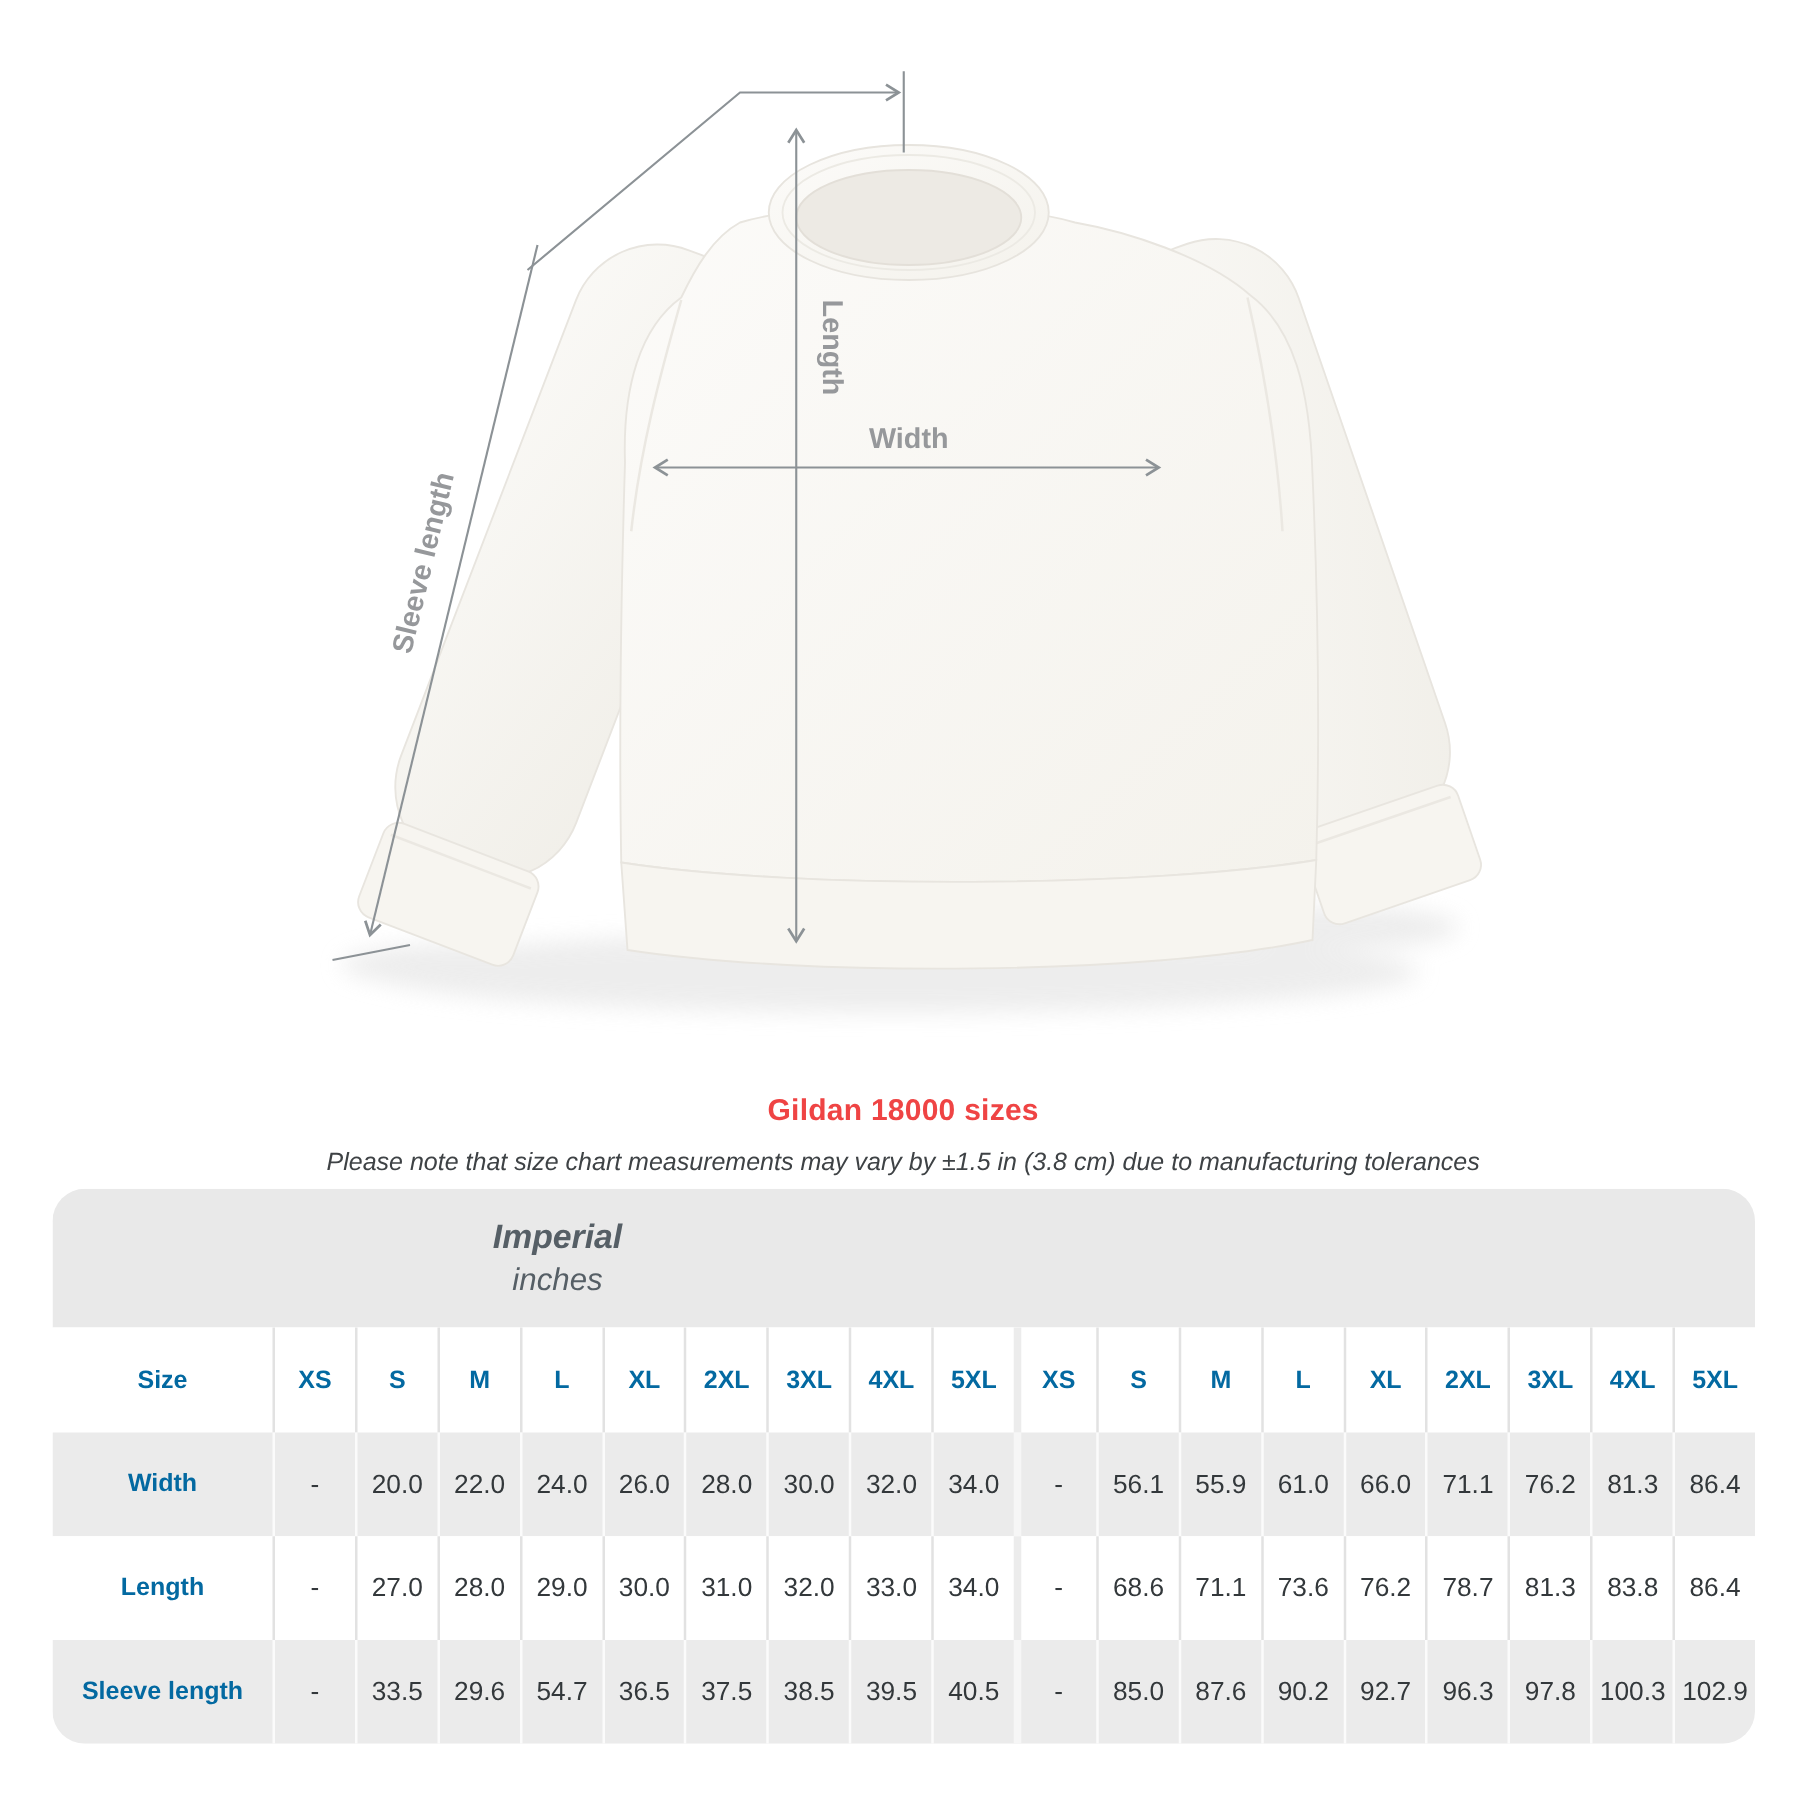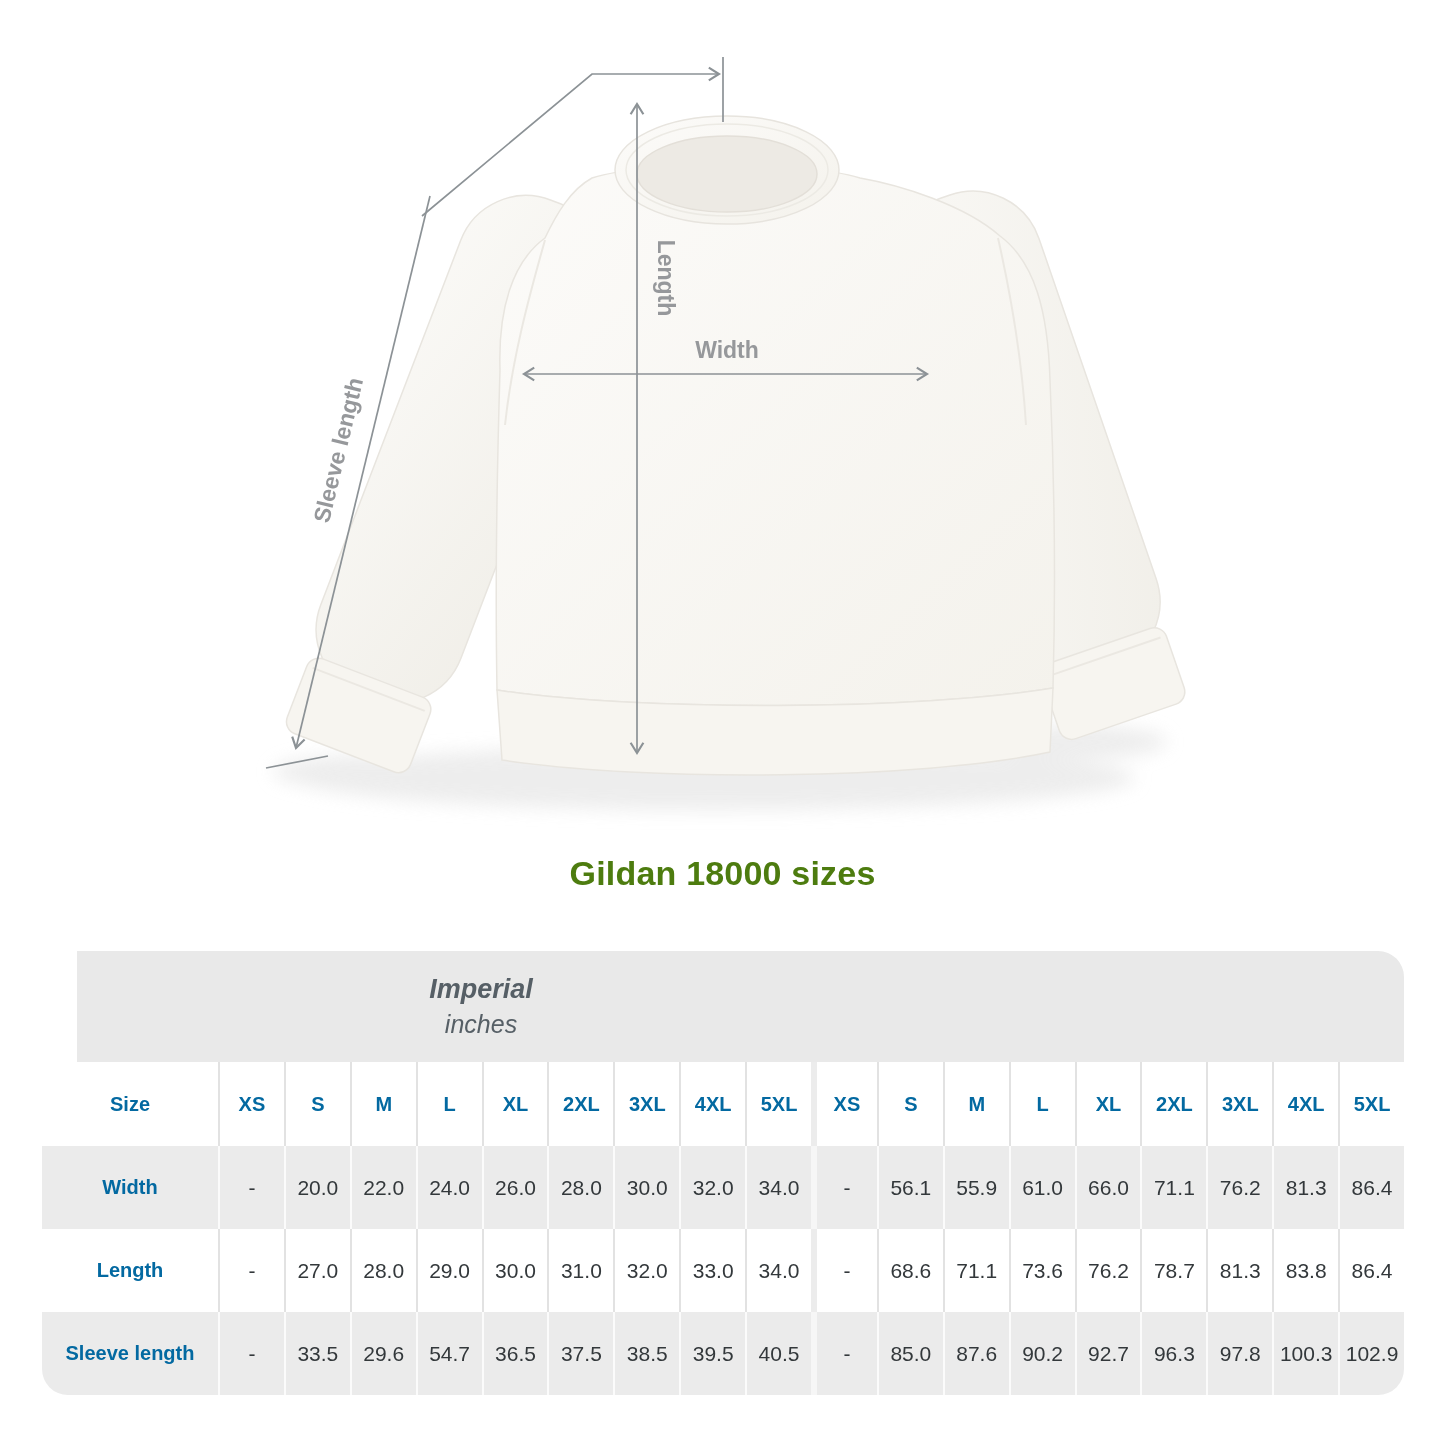--- a/index.html
+++ b/index.html
@@ -4,26 +4,26 @@
 <style>
   html,body{margin:0;padding:0;background:#ffffff;}
   body{width:1445px;height:1445px;position:relative;overflow:hidden;
        font-family:"Liberation Sans",sans-serif;-webkit-font-smoothing:antialiased;}
 
   
   .photo{position:absolute;top:0;left:0;width:1445px;height:840px;}
 
   
   .caption{position:absolute;top:838px;left:0;width:1445px;text-align:center;}
-  .caption h1{margin:16px 0 0;font-size:34px;line-height:38px;font-weight:bold;color:#4d7c0f;letter-spacing:.2px;}
+  .caption h1{margin:32px 0 0;font-size:24px;line-height:38px;font-weight:bold;color:#ef4444;letter-spacing:.2px;}
   .caption p{margin:9px 0 0;font-size:20px;line-height:26px;font-style:italic;color:#3e4245;}
 
   
   .size-table{position:absolute;left:42px;top:951px;width:1362px;border-radius:26px;overflow:hidden;background:#ffffff;}
-  .band{display:grid;grid-template-columns:768px 594px;height:111px;background:#e9e9e9;margin-left:35px;}
+  .band{display:grid;grid-template-columns:768px 594px;height:111px;background:#e9e9e9;}
   .grp{display:flex;flex-direction:column;align-items:center;justify-content:center;gap:5px;color:#565f66;}
   .grp.imp{padding-left:40px;}
   .grp.met{padding-right:14px;}
   .grp .g-label{font-size:27px;font-weight:bold;font-style:italic;}
   .grp .g-unit{font-size:25px;font-style:italic;}
 
   .t-row{display:grid;grid-template-columns:176px repeat(18,1fr);height:83px;background:#ffffff;}
   .t-row.head{height:84px;}
   .t-row.stripe{background:#ebebeb;}
   .cell{display:flex;align-items:center;justify-content:center;font-size:21px;color:#33383b;}
@@ -107,20 +107,21 @@
     <g font-family="Liberation Sans, sans-serif" font-size="23" font-weight="bold" fill="#96989b">
       <text transform="translate(658,278) rotate(90)" text-anchor="middle">Length</text>
       <text x="727" y="358" text-anchor="middle">Width</text>
       <text transform="translate(346,452) rotate(-76.5)" text-anchor="middle">Sleeve length</text>
     </g>
   </svg>
 </div>
 
 <div class="caption">
   <h1>Gildan 18000 sizes</h1>
+  <p>Please note that size chart measurements may vary by ±1.5 in (3.8 cm) due to manufacturing tolerances</p>
 </div>
 
 <div class="size-table">
 
   <div class="band">
     <div class="grp imp">
       <span class="g-label">Imperial</span>
       <span class="g-unit">inches</span>
     </div>
   </div>

